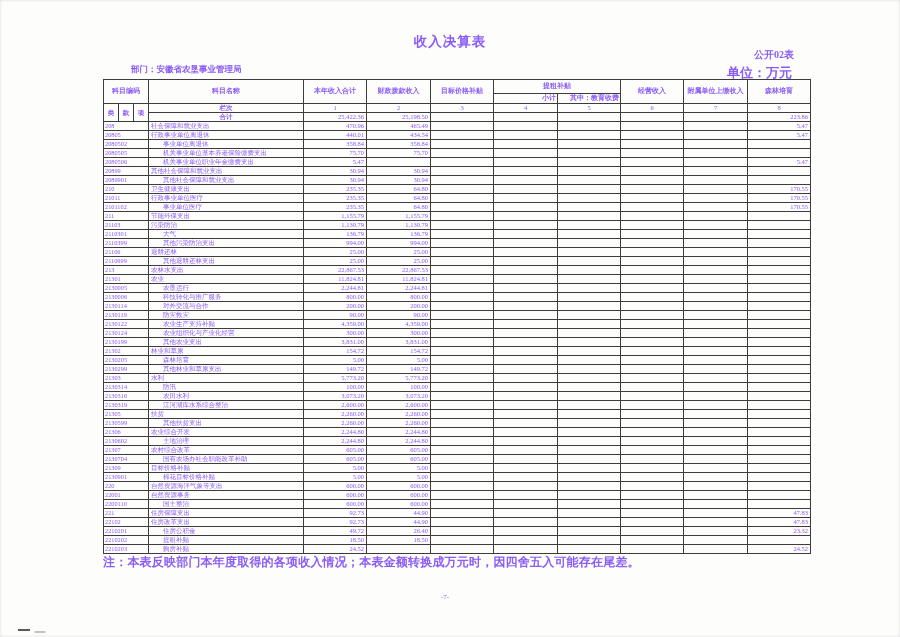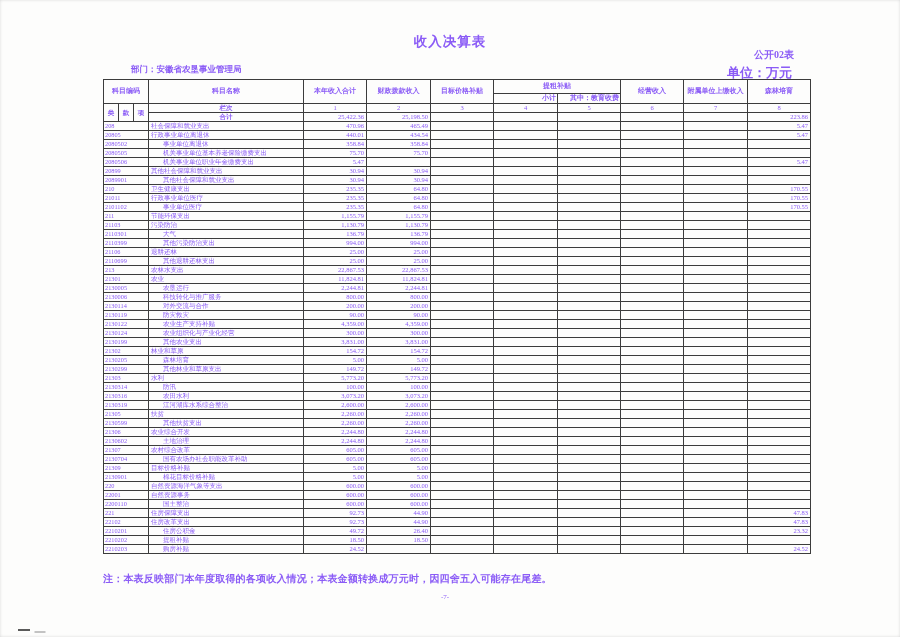--- a/index.html
+++ b/index.html
@@ -70,22 +70,22 @@
   }
   th.tier1 { height: 13px; }
   th.tier2 { height: 9px; text-align: right; }
   td.center { text-align: center; }
   td.bold   { font-weight: bold; }
   td.num    { text-align: right; padding-right: 2px; }
   td.code-cell { text-align: left; padding-left: 1px; font-size: 6.3px; }
   td.name-cell { text-align: left; padding-left: 2px; }
   td.name-cell.indent { padding-left: 14px; }
   .note {
-    margin-top: 18px;
-    font-size: 10px;
+    margin-top: 0;
+    font-size: 12px;
     font-weight: bold;
     letter-spacing: 0.2px;
   }
   .page-num {
     position: absolute;
     top: 593px; left: 0;
     width: 890px;
     text-align: center;
     font-size: 7px;
   }

